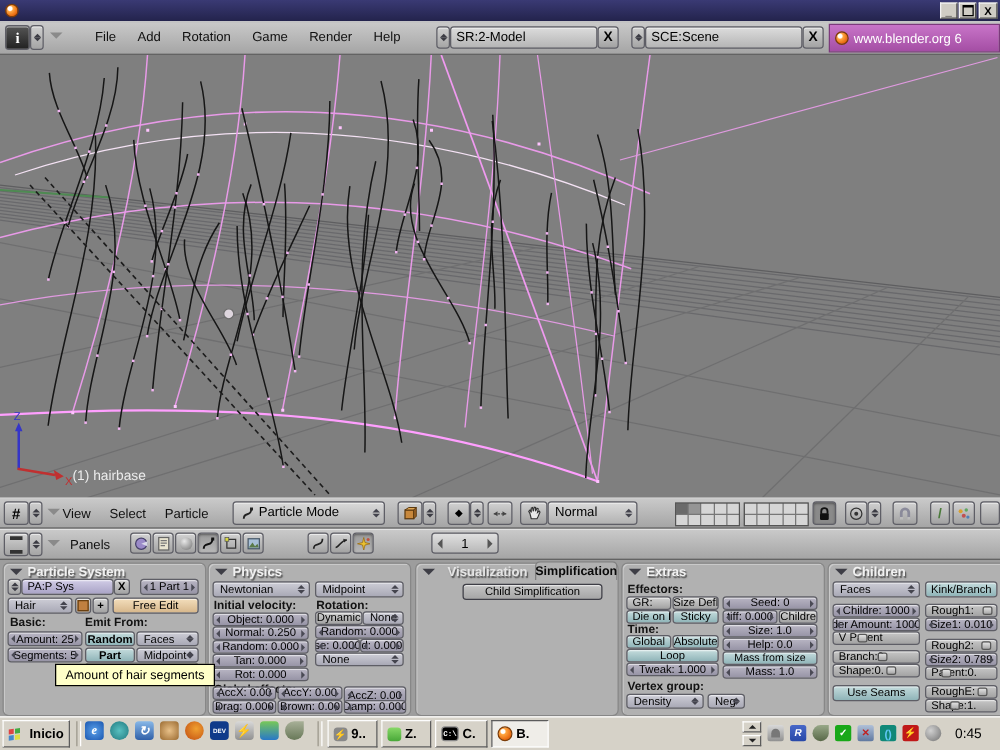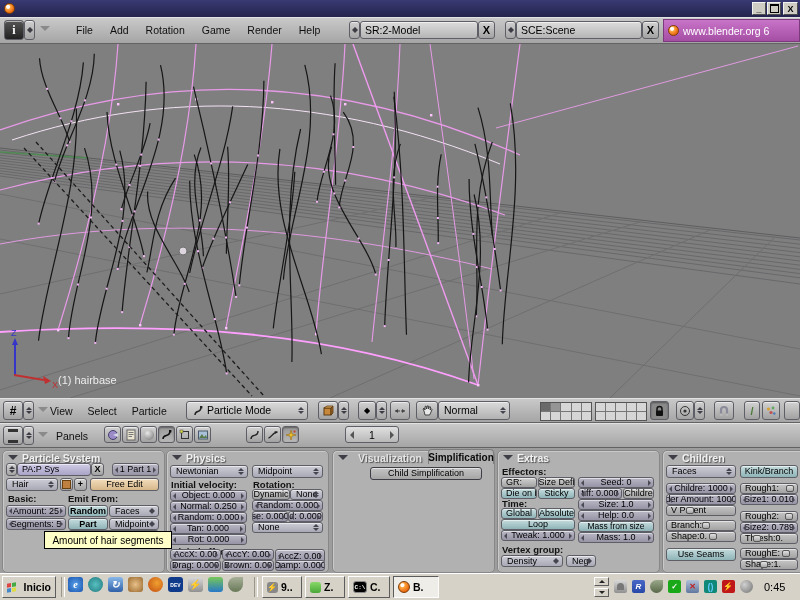--- a/index.html
+++ b/index.html
@@ -542,21 +542,21 @@
 <div class="b fld" style="left:666px;top:483px;width:70px;height:11px">Childre: 1000</div>
 <div class="b fld" style="left:666px;top:494px;width:70px;height:11px">der Amount: 1000</div>
 <div class="b sld" style="--k:28%;left:666px;top:505px;width:70px;height:11px">V Parent</div>
 <div class="b sld" style="--k:52%;left:666px;top:520px;width:70px;height:11px">Branch:0.</div>
 <div class="b sld" style="--k:62%;left:666px;top:531px;width:70px;height:11px">Shape:0.</div>
 <div class="b on" style="left:666px;top:548px;width:70px;height:13px">Use Seams</div>
 <div class="b sld" style="--k:80%;left:740px;top:483px;width:58px;height:11px">Rough1:</div>
 <div class="b fld" style="left:740px;top:494px;width:58px;height:11px">Size1: 0.010</div>
 <div class="b sld" style="--k:78%;left:740px;top:511px;width:58px;height:11px">Rough2:</div>
 <div class="b fld" style="left:740px;top:522px;width:58px;height:11px">Size2: 0.789</div>
-<div class="b sld" style="--k:22%;left:740px;top:533px;width:58px;height:11px">Thresh:0.</div>
+<div class="b sld" style="--k:22%;left:740px;top:533px;width:58px;height:11px">Parent:0.</div>
 <div class="b sld" style="--k:74%;left:740px;top:548px;width:58px;height:11px">RoughE:</div>
 <div class="b sld" style="--k:34%;left:740px;top:559px;width:58px;height:11px">Shape:1.</div>
 
 <div class="taskbar"></div>
 <div class="task" style="left:2px;width:54px;justify-content:space-between">
   <span style="display:grid;grid-template-columns:4px 4px;grid-template-rows:4px 4px;gap:1px;transform:skewY(-8deg)">
     <i style="background:#d44"></i>
       <i style="background:#4a4"></i>
     <i style="background:#48c"></i>
       <i style="background:#dd4"></i>

